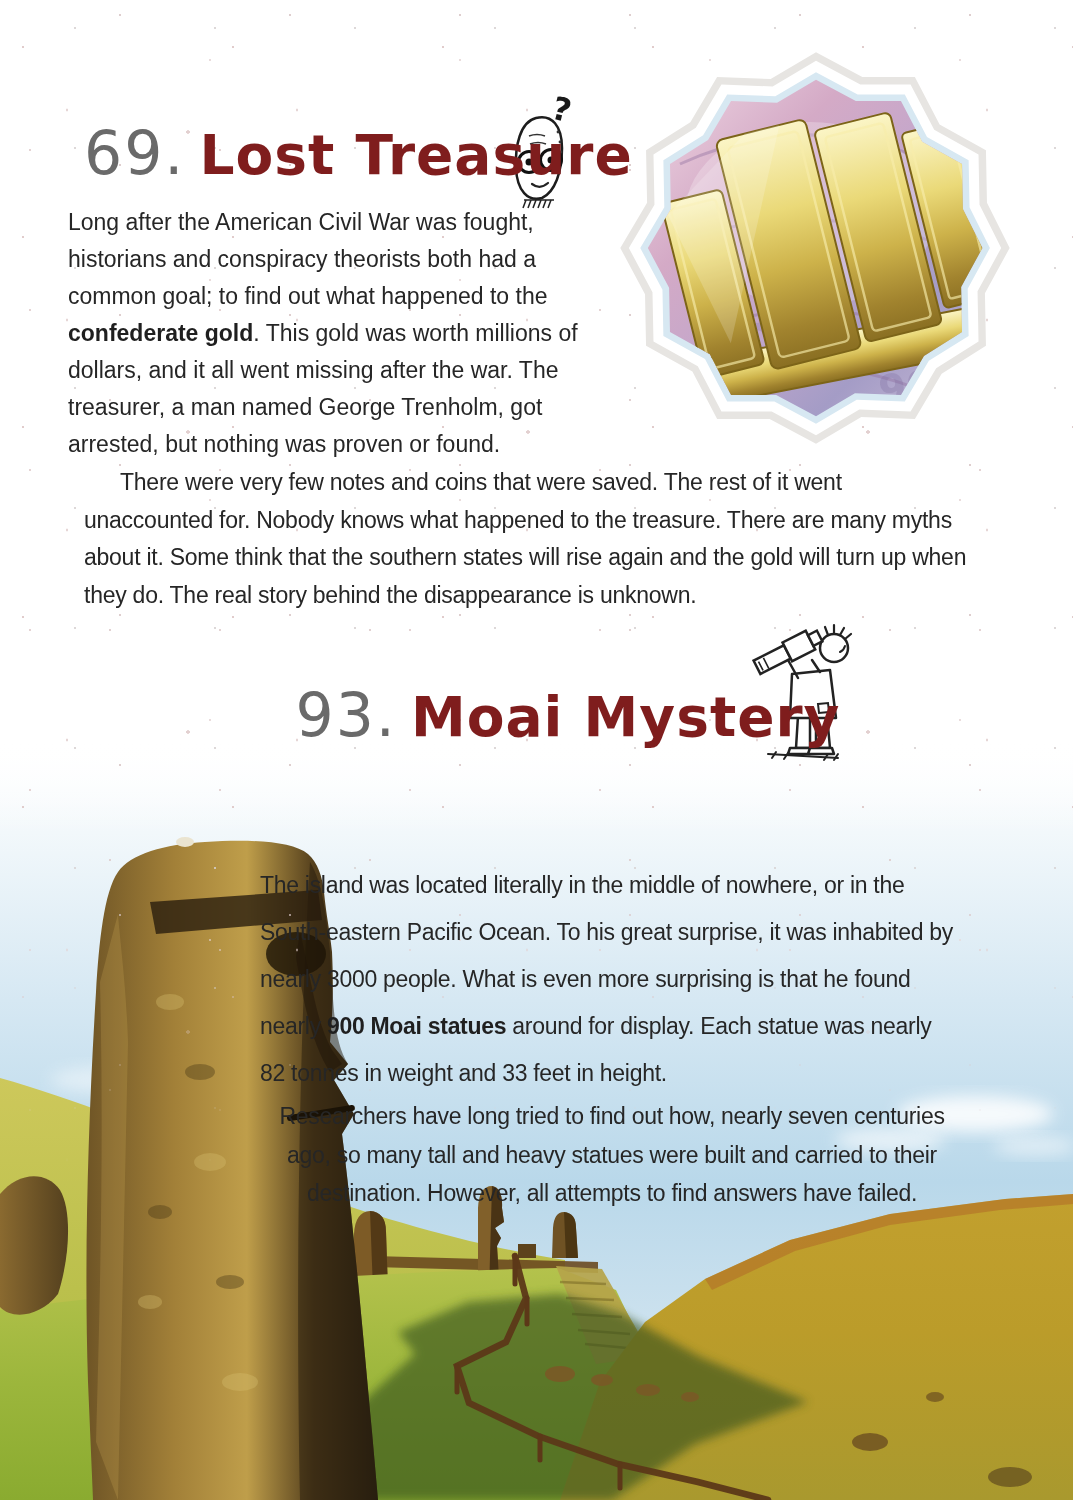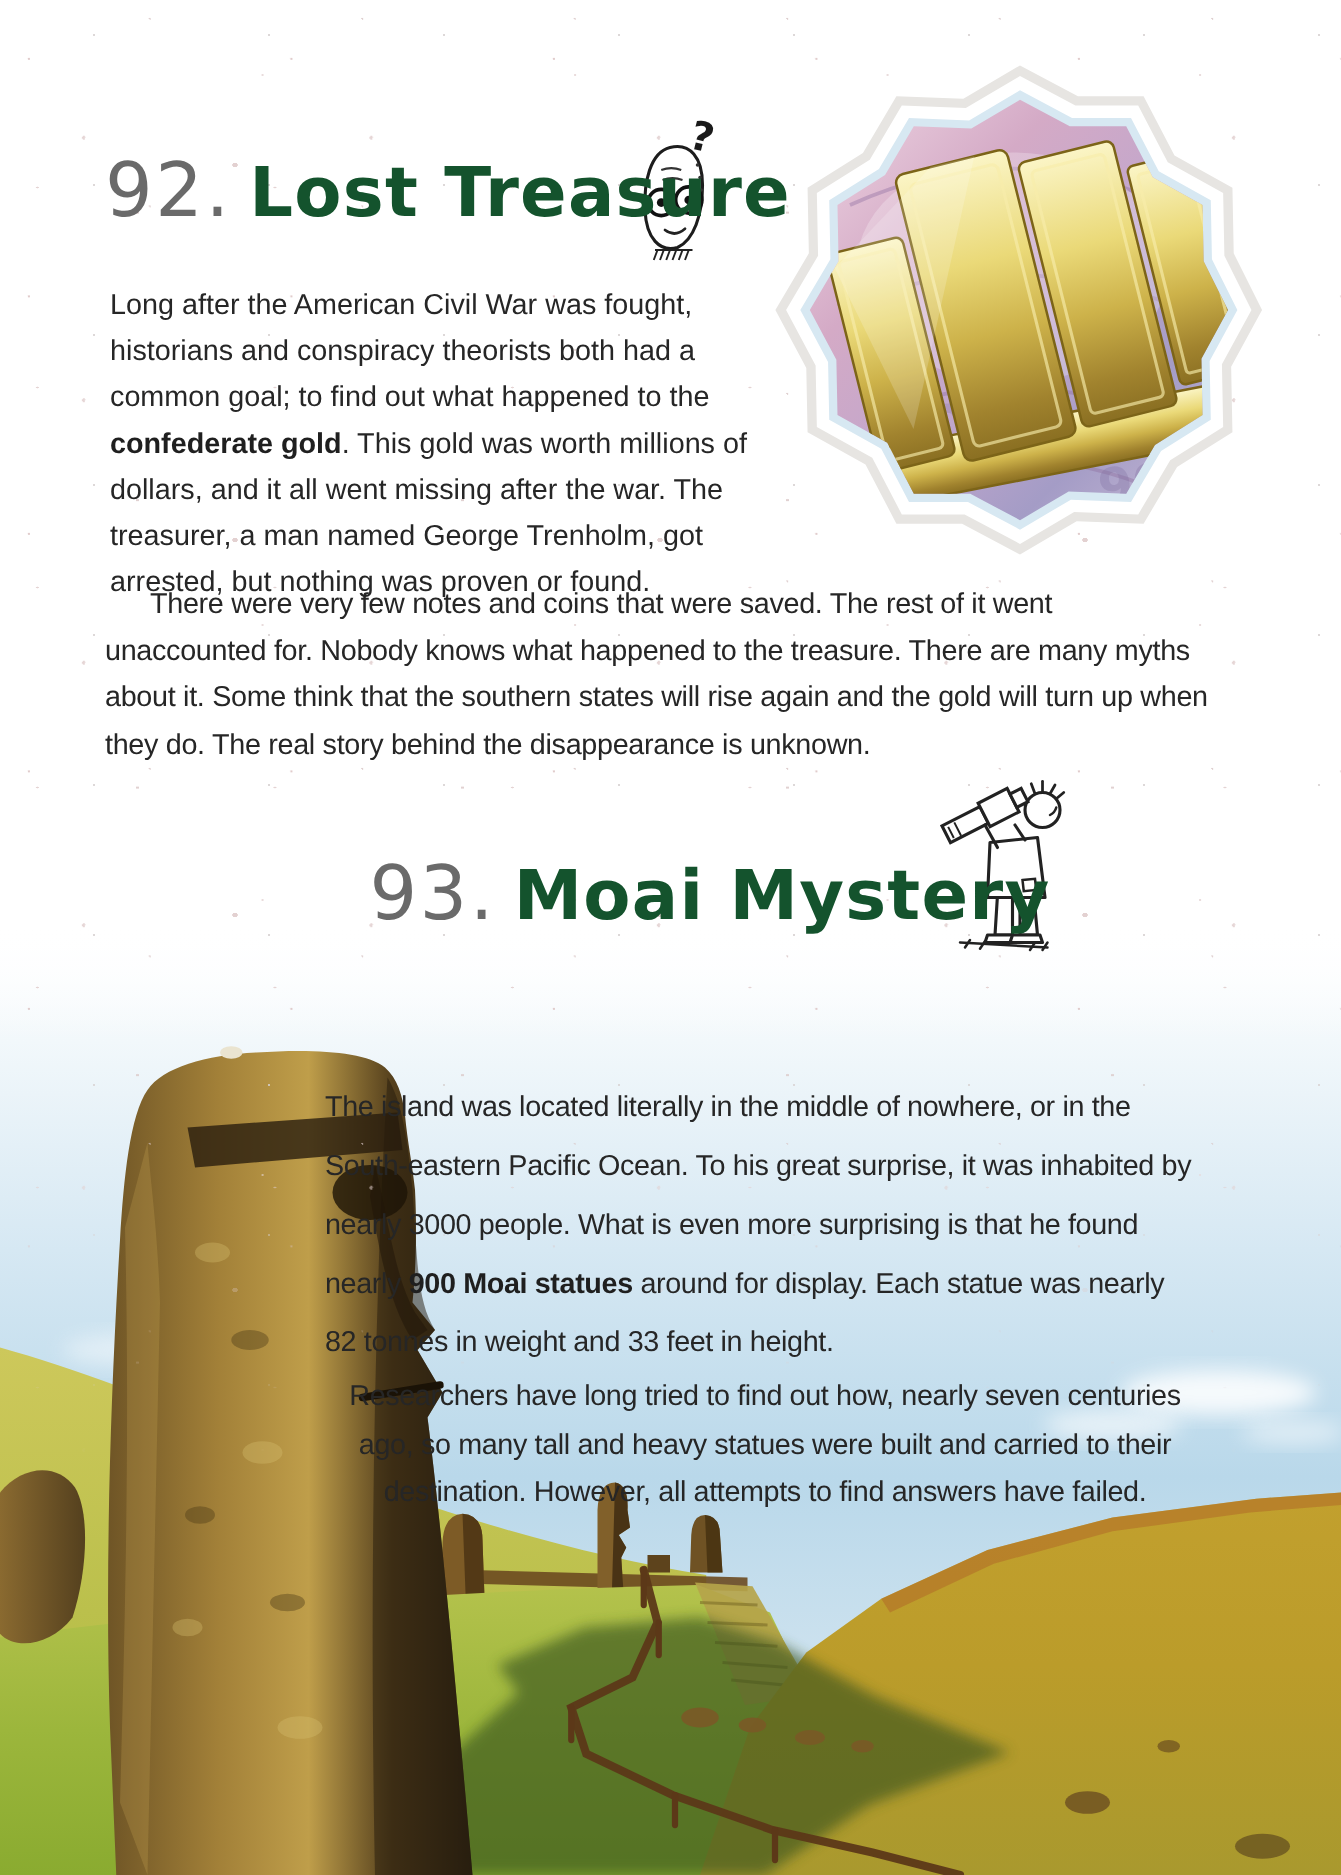--- a/index.html
+++ b/index.html
@@ -28,27 +28,27 @@
     mask-image:linear-gradient(#000 72%,rgba(0,0,0,.35) 88%,transparent 100%);
   }
   .photo{position:absolute;left:0;top:742px;width:1073px;height:758px;z-index:1;}
   .vignette{position:absolute;left:610px;top:44px;width:412px;height:412px;z-index:3;}
   .head-icon{position:absolute;left:496px;top:90px;width:84px;height:120px;z-index:4;}
   .boy-icon{position:absolute;left:740px;top:620px;width:128px;height:144px;z-index:4;}
 
   .title{position:absolute;z-index:5;line-height:1.05;white-space:nowrap;
          font-family:"DejaVu Sans",sans-serif;}
   .title .num{font-size:60px;font-weight:400;color:#6a6a6a;letter-spacing:2px;}
-  .title .ttl{font-size:55px;font-weight:800;color:#14532d;letter-spacing:1px;margin-left:14px;}
+  .title .ttl{font-size:55px;font-weight:800;color:#7f1d1d;letter-spacing:1px;margin-left:14px;}
   .t92{left:84px;top:102px;}
   .t93{left:0;top:664px;width:1040px;text-align:center;padding-left:48px;}
 
   .body{position:absolute;z-index:5;margin:0;font-size:23px;}
   .body b{font-weight:bold;color:#1f1f1f;}
-  .p92a{left:88px;top:204px;width:560px;line-height:37px;margin-top:21px;}
+  .p92a{left:68px;top:204px;width:560px;line-height:37px;}
   .p92b{left:84px;top:464px;width:886px;line-height:37.5px;text-indent:36px;letter-spacing:-.25px;}
   .p93a{left:84px;top:771px;width:886px;line-height:38px;letter-spacing:-.3px;}
   .p93b{left:260px;top:862px;width:700px;line-height:47px;text-align:left;letter-spacing:-.3px;}
   .p93c{left:278px;top:1052px;width:668px;line-height:38.6px;text-align:center;letter-spacing:-.3px;margin-top:45px;}
 </style>
 </head>
 <body>
 
 <div class="page">
 
@@ -238,21 +238,21 @@
           <rect x="70" y="126" width="46" height="164" rx="4"></rect>
           <rect x="140" y="80" width="72" height="216" rx="5"></rect>
           <rect x="237" y="93" width="60" height="200" rx="4"></rect>
           <rect x="319" y="116" width="42" height="164" rx="3"></rect>
         </g>
         <polygon points="66,130 160,70 196,70 96,270" fill="#ffffff" opacity=".18" stroke="none"></polygon>
       </g>
     </g>
   </svg>
 
-  <h2 class="title t92"><span class="num">92.</span><span class="ttl">Lost Treasure</span></h2>
+  <h2 class="title t92"><span class="num">69.</span><span class="ttl">Lost Treasure</span></h2>
 
   <svg class="head-icon" viewBox="0 0 84 120" aria-hidden="true">
     <text x="54" y="28" font-family="DejaVu Sans,sans-serif" font-size="32" font-weight="bold" fill="#1a1a1a" transform="rotate(14 54 28)">?</text>
     <path d="M40,28 C56,24 66,36 66,58 C66,82 59,102 46,108 C32,112 21,101 20,78 C19,56 24,32 40,28 Z" fill="#ffffff" stroke="#1d1d1d" stroke-width="2.5"></path>
     <g stroke="#333333" stroke-width="1.6" fill="none">
       <path d="M33,46 Q41,43 49,46"></path>
         <path d="M34,54 Q42,51 50,54"></path>
     </g>
     <g fill="#333333">
         <circle cx="62" cy="42" r="1.4"></circle>

